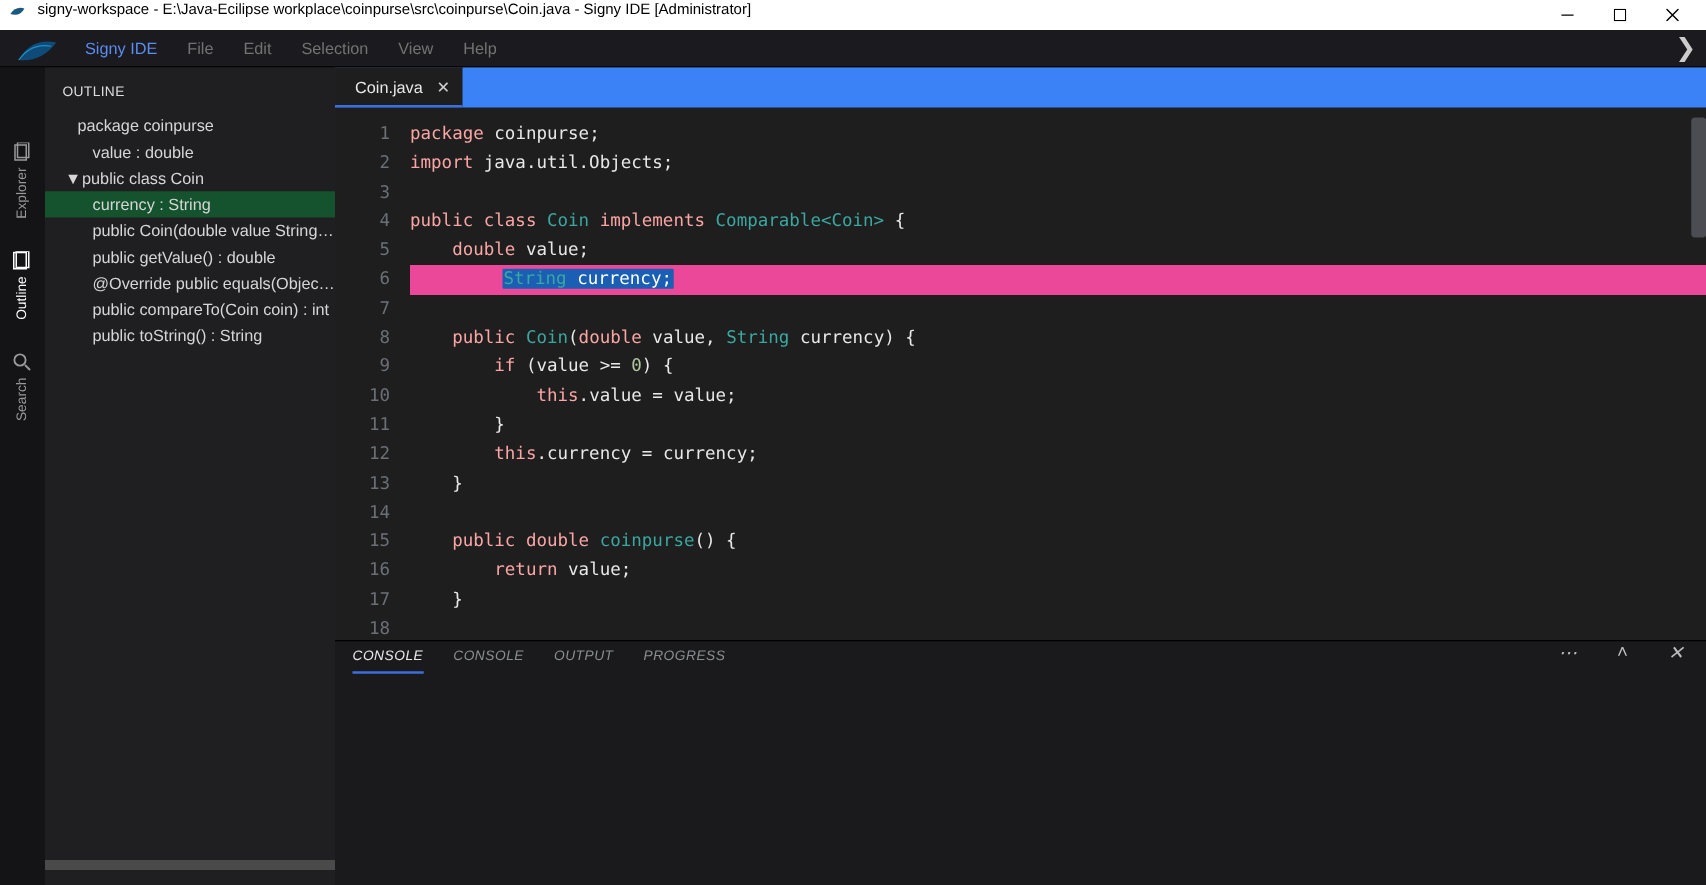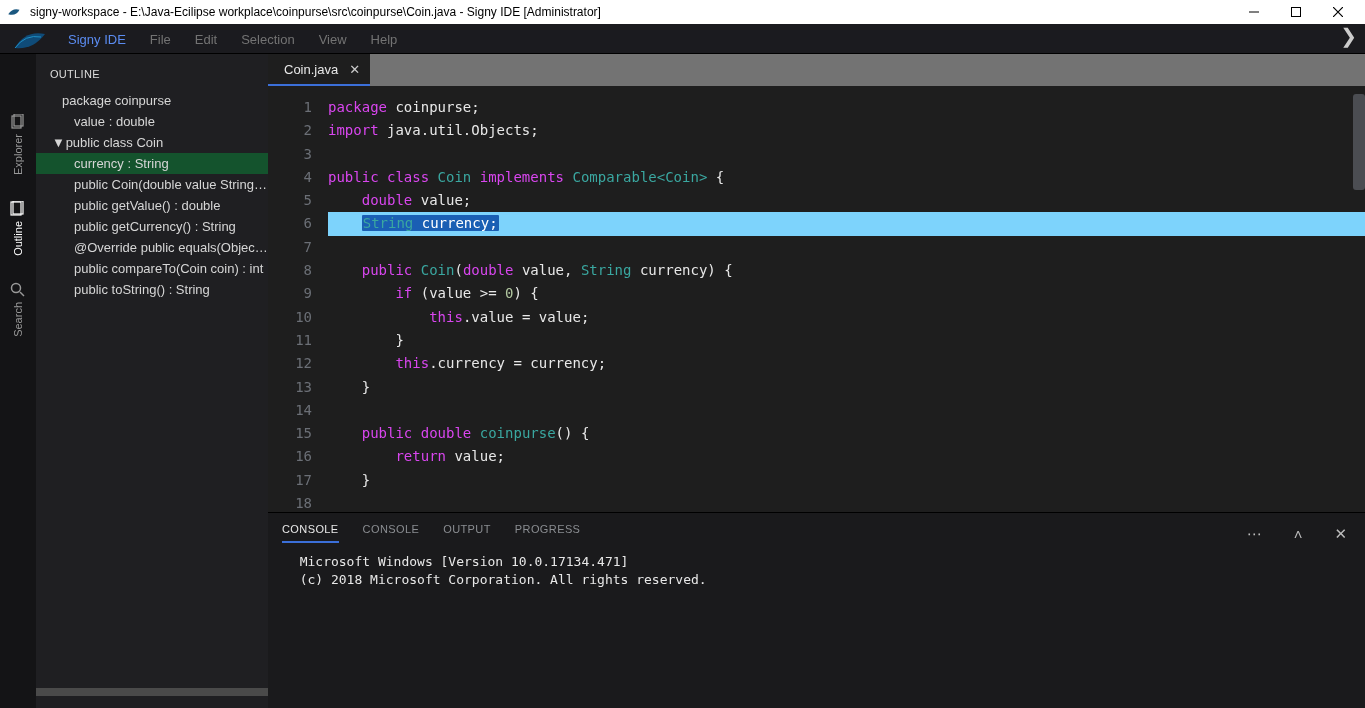--- a/index.html
+++ b/index.html
@@ -1,55 +1,55 @@
 <!DOCTYPE html>
 <html><head>
 <meta charset="utf-8">
 <style>
 * { margin:0; padding:0; box-sizing:border-box; }
 body { font-family:"Segoe UI",Arial,sans-serif; font-size:13px; background:#1e1e1e; color:#ccc; overflow:hidden; width:1365px; height:708px; }
-.titlebar { height:24px; background:#fff; color:#000; display:flex; align-items:center; padding:0 6px; font-size:12px; }
+.titlebar { height:24px; background:#fff; color:#000; display:flex; align-items:flex-start; padding:0 6px; font-size:12px; }
 .titlebar .icon-wrap { width:18px; height:18px; display:flex; align-items:center; justify-content:center; margin-right:6px; }
 .titlebar .spacer { flex:1; }
 .titlebar .winbtn { width:42px; height:24px; display:flex; align-items:center; justify-content:center; font-size:10px; }
 .titlebar .winbtn svg { width:10px; height:10px; }
-.menubar { height:30px; background:#1b1b1f; display:flex; align-items:flex-start; padding:0 0 0 4px; border-bottom:1px solid #000; }
+.menubar { height:30px; background:#1b1b1f; display:flex; align-items:center; padding:0 0 0 4px; border-bottom:1px solid #000; }
 .menubar .logo { width:52px; height:30px; display:flex; align-items:center; justify-content:center; }
 .menubar .menuitem { padding:0 12px; height:30px; display:flex; align-items:center; color:#737373; font-size:13px; }
 .menubar .menuitem.app { color:#5b8cf1; }
 .menubar .rbtn { margin-left:auto; padding:0 8px; color:#ccc; font-size:20px; }
 .mainrow { display:flex; height:calc(708px - 24px - 30px); }
 .activity { width:36px; background:#141416; display:flex; flex-direction:column; align-items:center; gap:26px; padding-top:60px; }
 .activity .acttab { display:flex; flex-direction:column; align-items:center; gap:4px; color:#999; font-size:11px; }
 .activity .acttab.active { color:#fff; }
 .activity .acttab .label { writing-mode:vertical-rl; transform:rotate(180deg); font-size:11px; }
 .activity svg { width:16px; height:16px; }
 .sidebar { width:232px; background:#1f1f22; display:flex; flex-direction:column; }
 .sidebar h3 { font-size:11px; font-weight:400; color:#ddd; padding:14px 14px 10px; letter-spacing:.3px; }
 .outline { flex:1; overflow:hidden; font-size:13px; color:#d6d6d6; }
 .outline .item { padding:3px 0 3px 16px; white-space:nowrap; overflow:hidden; text-overflow:ellipsis; }
 .outline .item.l2 { padding-left:38px; }
 .outline .item.selected { background:#14532d; }
 .outline .caret { display:inline-block; width:10px; }
 .sidebar .scrollind { height:8px; background:#4a4a4a; margin:0 0 12px 0; }
 .editorarea { flex:1; display:flex; flex-direction:column; background:#1e1e1e; }
-.tabs { height:32px; background:#737373; display:flex; align-items:center; }
+.tabs { height:32px; background:#3b82f6; display:flex; align-items:center; }
 .tab { height:32px; background:#1e1e1e; padding:0 32px 0 16px; display:flex; align-items:center; font-size:13px; color:#e8e8e8; border-top:1px solid #1e1e1e; border-bottom:2px solid #3b6fd9; position:relative; }
 .tab .closex { position:absolute; right:10px; color:#ccc; font-size:13px; }
 .codewrap { flex:1; display:flex; overflow:hidden; position:relative; }
 .gutter { width:56px; padding:10px 12px 0 0; text-align:right; color:#6b6f76; font-family:Consolas,monospace; font-size:14px; line-height:23.3px; }
 .code { flex:1; padding:10px 0 0 4px; font-family:Consolas,monospace; font-size:14px; line-height:23.3px; color:#e8e8e8; white-space:pre; }
-.code .kw { color:#d946ef; }
+.code .kw { color:#fca5a5; }
 .code .type { color:#3aa7a0; }
 .code .lit { color:#b2c7a0; }
 .code .sel { background:#1a5fb4; color:#fff; border-radius:1px; padding:0 1px; }
-.code .hl-line { background:#7dd3fc; display:block; width:100%; }
+.code .hl-line { background:#ec4899; display:block; width:100%;padding-left:40px; }
 .vscroll { position:absolute; right:0; top:8px; width:12px; height:96px; background:#4b4d52; border-radius:3px; }
 .panel { height:196px; background:#1a1a1c; border-top:1px solid #000; display:flex; flex-direction:column; }
-.ptabs { height:30px; display:flex; align-items:flex-end; padding:0 14px; gap:24px; }
+.ptabs { height:30px; display:flex; align-items:flex-start; padding:0 14px; gap:24px;font-style:italic; }
 .ptab { font-size:11px; color:#8a8d91; letter-spacing:.4px; padding:6px 0; border-bottom:2px solid transparent; }
 .ptab.active { color:#e8e8e8; border-bottom:2px solid #3b6fd9; }
 .ptabs .spacer { flex:1; }
 .ptabs .pbtn { color:#bcbcbc; padding:0 4px; font-size:15px; }
 .pcontent { flex:1; padding:10px 16px; font-family:Consolas,monospace; font-size:13px; line-height:18px; color:#e8e8e8; white-space:pre; }
 </style>
 </head>
 <body>
 
 <div class="titlebar">
@@ -121,21 +121,20 @@
 
   <div class="sidebar">
     <h3>OUTLINE</h3>
     <div class="outline">
       <div class="item"><span class="caret"></span><span>package coinpurse</span></div>
       <div class="item l2"><span>value : double</span></div>
       <div class="item"><span class="caret">▼</span> <span>public class Coin</span></div>
       <div class="item l2 selected"><span>currency : String</span></div>
       <div class="item l2"><span>public Coin(double value String currency)</span></div>
       <div class="item l2"><span>public getValue() : double</span></div>
-      <div class="item l2"><span>public getCurrency() : String</span></div>
       <div class="item l2"><span>@Override public equals(Object obj) : boolean</span></div>
       <div class="item l2"><span>public compareTo(Coin coin) : int</span></div>
       <div class="item l2"><span>public toString() : String</span></div>
     </div>
     <div class="scrollind"></div>
   </div>
 
   <div class="editorarea">
     <div class="tabs">
       <div class="tab">
@@ -189,18 +188,16 @@
       <div class="ptabs">
         <span class="ptab active">CONSOLE</span>
         <span class="ptab">CONSOLE</span>
         <span class="ptab">OUTPUT</span>
         <span class="ptab">PROGRESS</span>
         <span class="spacer"></span>
         <span class="pbtn">⋯</span>
         <span class="pbtn">˄</span>
         <span class="pbtn">✕</span>
       </div>
-      <div class="pcontent">  Microsoft Windows [Version 10.0.17134.471]
-  (c) 2018 Microsoft Corporation. All rights reserved.</div>
     </div>
   </div>
 
 </div>
 
 </body></html>

